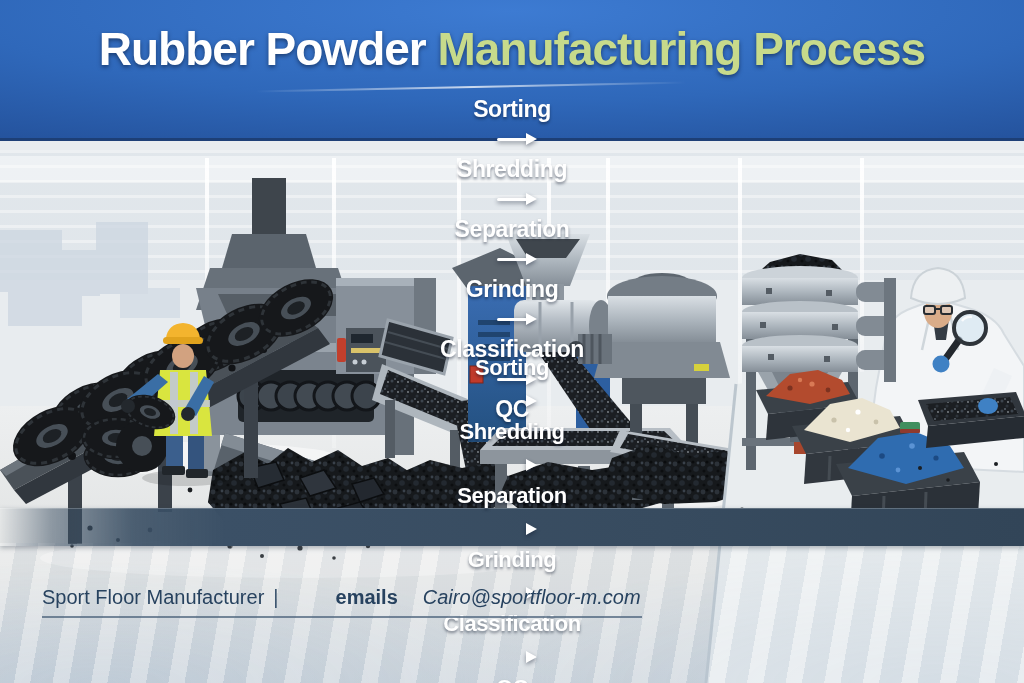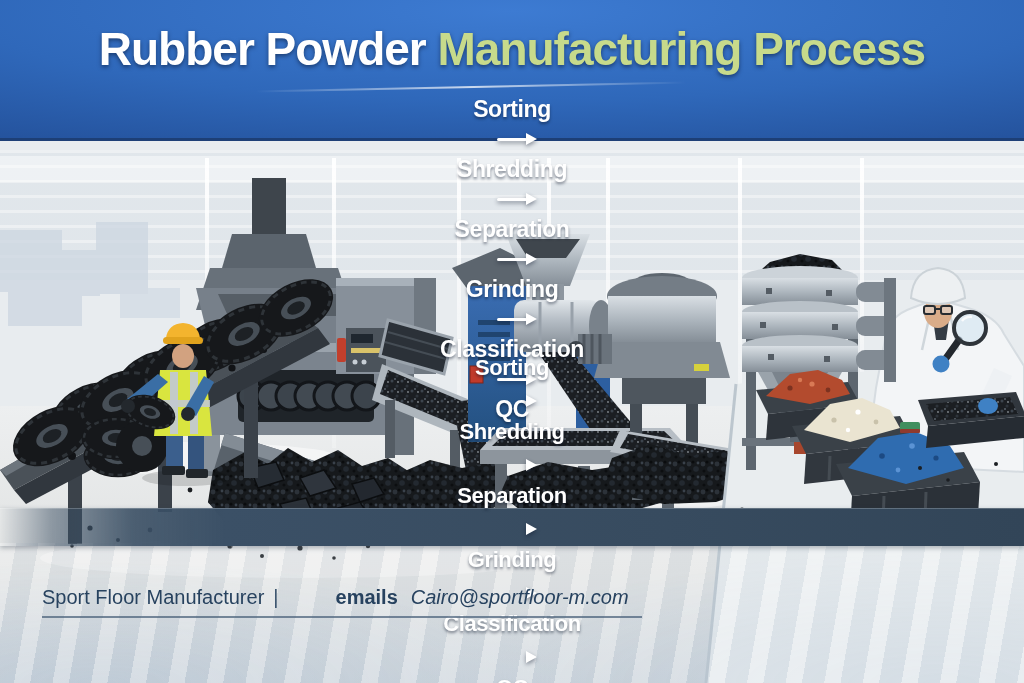--- a/index.html
+++ b/index.html
@@ -51,21 +51,21 @@
       rgba(58,79,100,.9) 13%,#3b5066 22%,#374b5f 65%,#324558 100%);
     border-top:1px solid rgba(255,255,255,.22);
     box-shadow:0 2px 5px rgba(40,55,70,.35);}
 
   
   .footer{position:absolute;left:42px;top:586px;width:940px;color:#27425f;}
   .f-line1{display:flex;align-items:baseline;gap:9px;font-size:20px;}
   .f-company{font-weight:normal;}
   .f-sep{opacity:.9;}
   .f-label{font-weight:bold;margin-left:48px;}
-  .f-email{font-style:italic;margin-left:4px;}
+  .f-email{font-style:italic;margin-left:16px;}
   .f-divider{margin-top:7px;width:600px;height:2px;background:#4d647c;opacity:.75;}
   .f-tagline{margin-top:9px;font-style:italic;font-size:21px;color:#25415e;}
 </style>
 </head>
 <body>
 
 <div class="poster">
 
   <div class="scene">
     <div class="wall-stripes"></div>

